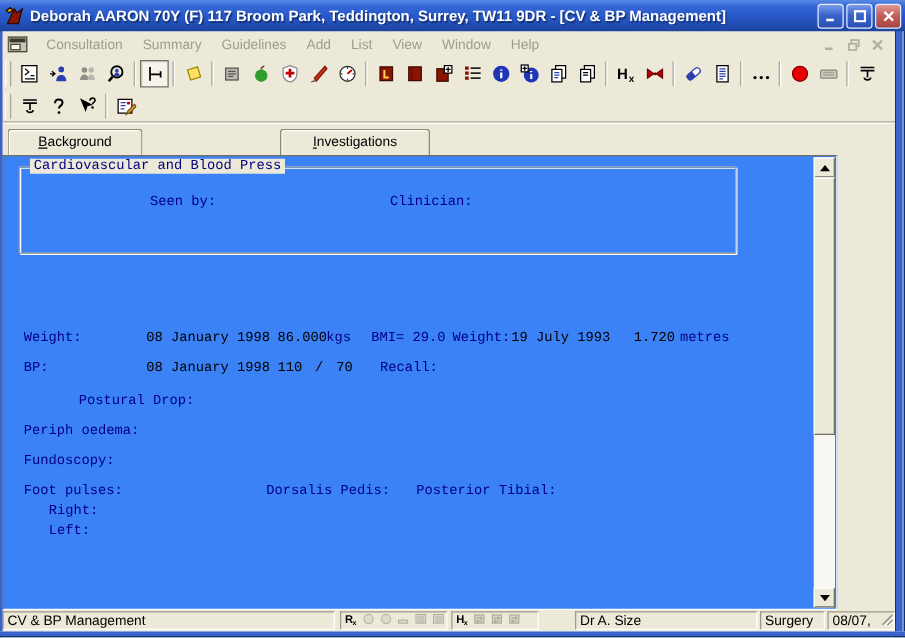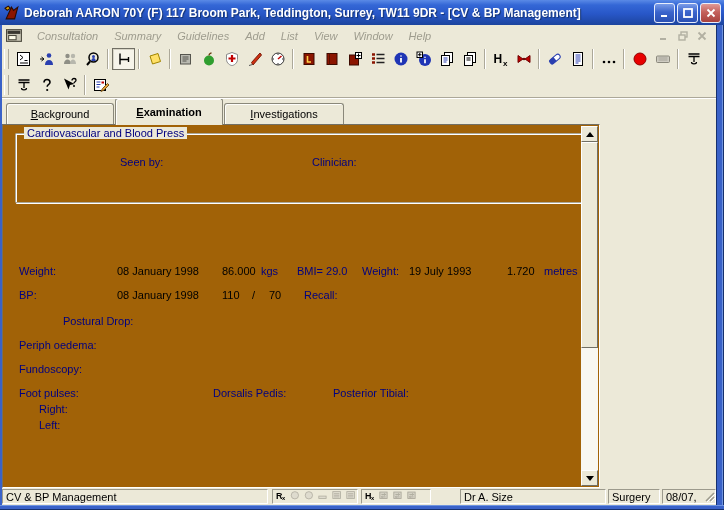--- a/index.html
+++ b/index.html
@@ -20,42 +20,42 @@
   .title-text{color:#fff;font-weight:bold;font-size:12px;white-space:nowrap;overflow:hidden;
       text-shadow:1px 1px 1px #12306e;flex:1 1 auto;}
   .cap-btn{width:21px;height:20px;margin-left:2px;border-radius:3px;flex:0 0 auto;
       border:1px solid #e8eefc;display:flex;align-items:center;justify-content:center;
       background:linear-gradient(180deg,#7a9ce8,#3a64cc 45%,#2a50b4);box-sizing:border-box;}
   .cap-btn.close{background:linear-gradient(180deg,#e09a96,#c4615c 45%,#a8423e);}
   
   .menubar{position:absolute;left:2px;top:25px;width:714px;height:21px;background:#ece9d8;
       display:flex;align-items:center;z-index:30;}
   .child-icon{width:17px;height:15px;margin:0 6px 0 4px;}
-  .menu-item{padding:2px 8px;color:#9e9c8e;white-space:nowrap;font-style:italic;}
+  .menu-item{padding:2px 8px;color:#9e9c8e;white-space:nowrap;}
   .mdi-ctrls{margin-left:auto;display:flex;align-items:center;padding-right:6px;color:#b2b0a2;}
   .mdi-btn{width:17px;height:15px;display:flex;align-items:center;justify-content:center;margin-left:2px;}
   
   .toolbar{position:absolute;left:2px;width:714px;background:#ece9d8;display:flex;align-items:center;
       box-sizing:border-box;z-index:30;}
   .toolbar.row1{top:46px;height:26px;}
   .toolbar.row2{top:72px;height:25px;box-shadow:0 1px 0 #aca899,0 2px 0 #ffffff;}
   .tb-grip{width:3px;height:20px;margin:0 3px 0 2px;border-left:1px solid #fff;border-right:1px solid #aca899;}
   .tb-btn{width:23px;height:22px;display:flex;align-items:center;justify-content:center;flex:0 0 auto;}
   .tb-btn.pressed{border:1px solid #716f64;background:#f6f4ea;box-sizing:border-box;box-shadow:inset 1px 1px 0 #d8d5c6;}
   .tb-sep{width:0;height:20px;border-left:1px solid #aca899;border-right:1px solid #fff;margin:0 3px;flex:0 0 auto;}
   
   .tabstrip{position:absolute;left:2px;top:97px;width:714px;height:27px;z-index:20;}
   .tab{position:absolute;top:6px;height:21px;background:#ece9d8;box-sizing:border-box;
       border:1px solid #8a887a;border-bottom:none;border-radius:3px 3px 0 0;
       box-shadow:inset 1px 1px 0 #fdfdfa;display:flex;align-items:center;justify-content:center;}
   .tab.active{top:1px;height:27px;font-weight:bold;z-index:5;}
   .tab .accel{text-decoration:underline;}
   
-  .content{position:absolute;left:2px;top:124px;width:598px;height:364px;background:#a16207;
-      border:1px solid;border-color:#716f64 #fff #fff #716f64;box-sizing:border-box;}
+  .content{position:absolute;left:2px;top:124px;width:668px;height:364px;background:#3b82f6;
+      border:1px solid;border-color:#716f64 #fff #fff #716f64;box-sizing:border-box;font-family:Liberation Mono, monospace;}
   .group{position:absolute;border:1px solid #aca899;border-radius:1px;
       box-shadow:inset 1px 1px 0 #fff,1px 1px 0 #fff;}
   .group-label{position:absolute;top:-7px;left:8px;background:#ece9d8;padding:0 3px;color:#000080;}
   .lbl{position:absolute;color:#000080;white-space:nowrap;}
   .val{position:absolute;color:#000;white-space:nowrap;}
   
   .vscroll{position:absolute;top:1px;right:1px;width:17px;height:360px;background:#f8f7f1;}
   .sb-btn{position:absolute;left:0;width:17px;height:16px;background:#ece9d8;box-sizing:border-box;
       border:1px solid;border-color:#fff #716f64 #716f64 #fff;display:flex;align-items:center;justify-content:center;}
   .sb-up{top:0;} .sb-down{bottom:0;}
@@ -361,23 +361,20 @@
             <path d="M14.5 6.5l-5 5-1.5 3 3-1.5 5-5z" fill="#e8a33d" stroke="#7a5518"></path>
           </svg>
         </span>
       </span>
   </div>
 
   <div class="tabstrip">
     <div class="tab" style="left:4px;width:108px;">
       <span><span class="accel">B</span><span>ackground</span></span>
     </div>
-    <div class="tab active" style="left:113px;width:108px;">
-      <span><span class="accel">E</span><span>xamination</span></span>
-    </div>
     <div class="tab" style="left:222px;width:120px;">
       <span><span class="accel">I</span><span>nvestigations</span></span>
     </div>
   </div>
 
   <div class="content">
 
     <div class="group" style="left:12px;top:8px;width:572px;height:68px;">
       <span class="group-label">Cardiovascular and Blood Press</span>
       <span class="lbl" style="left:104px;top:22px;">Seen by:</span>

